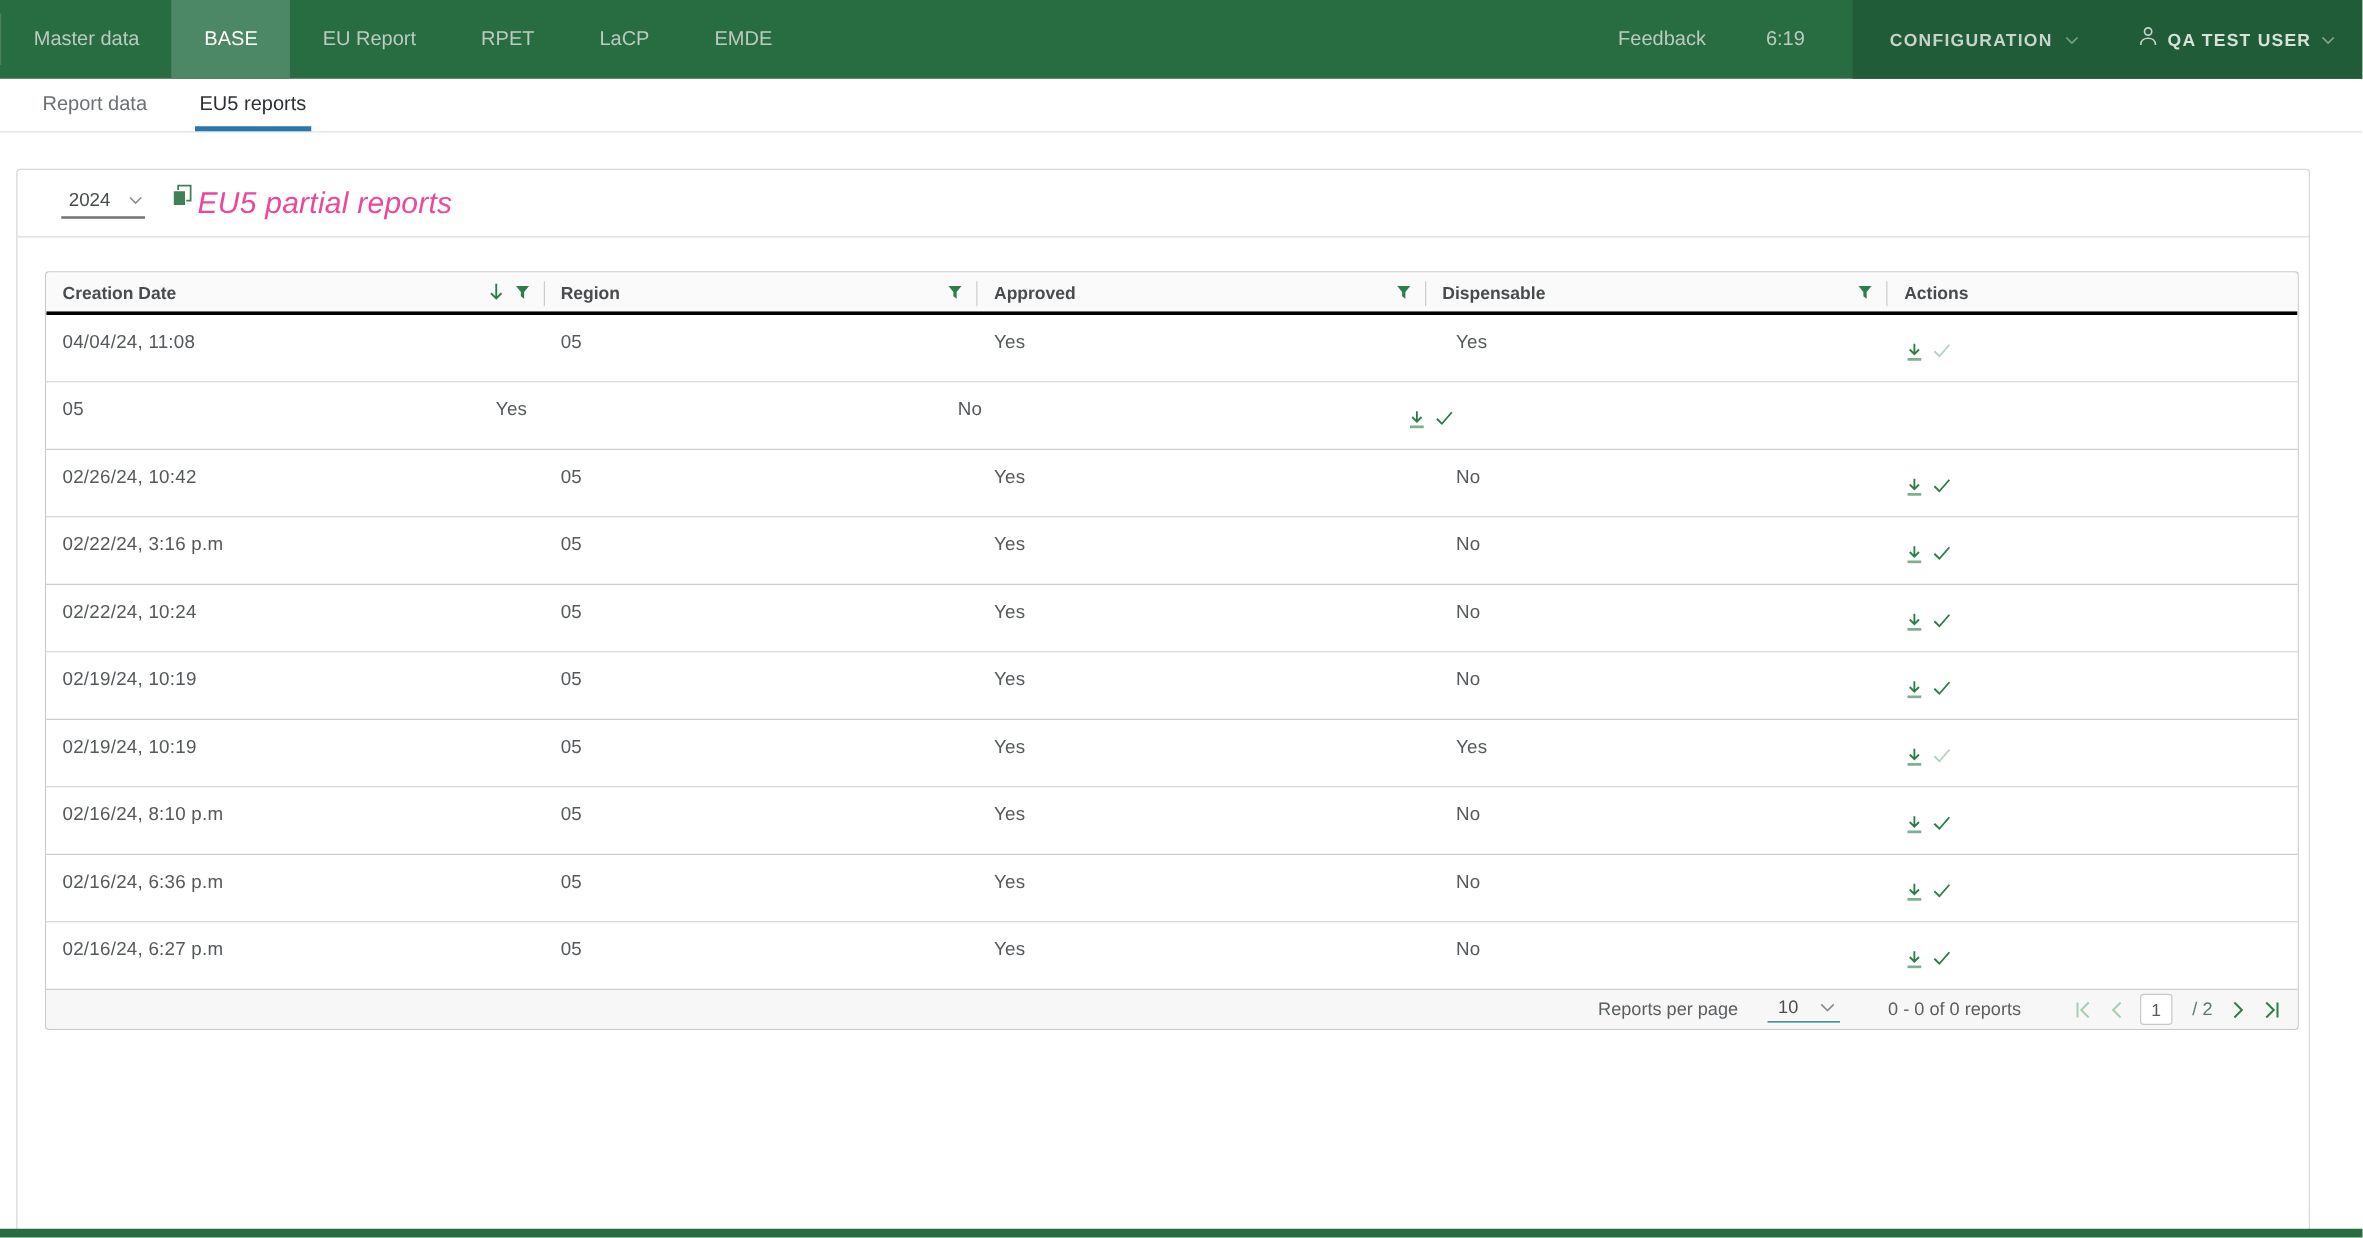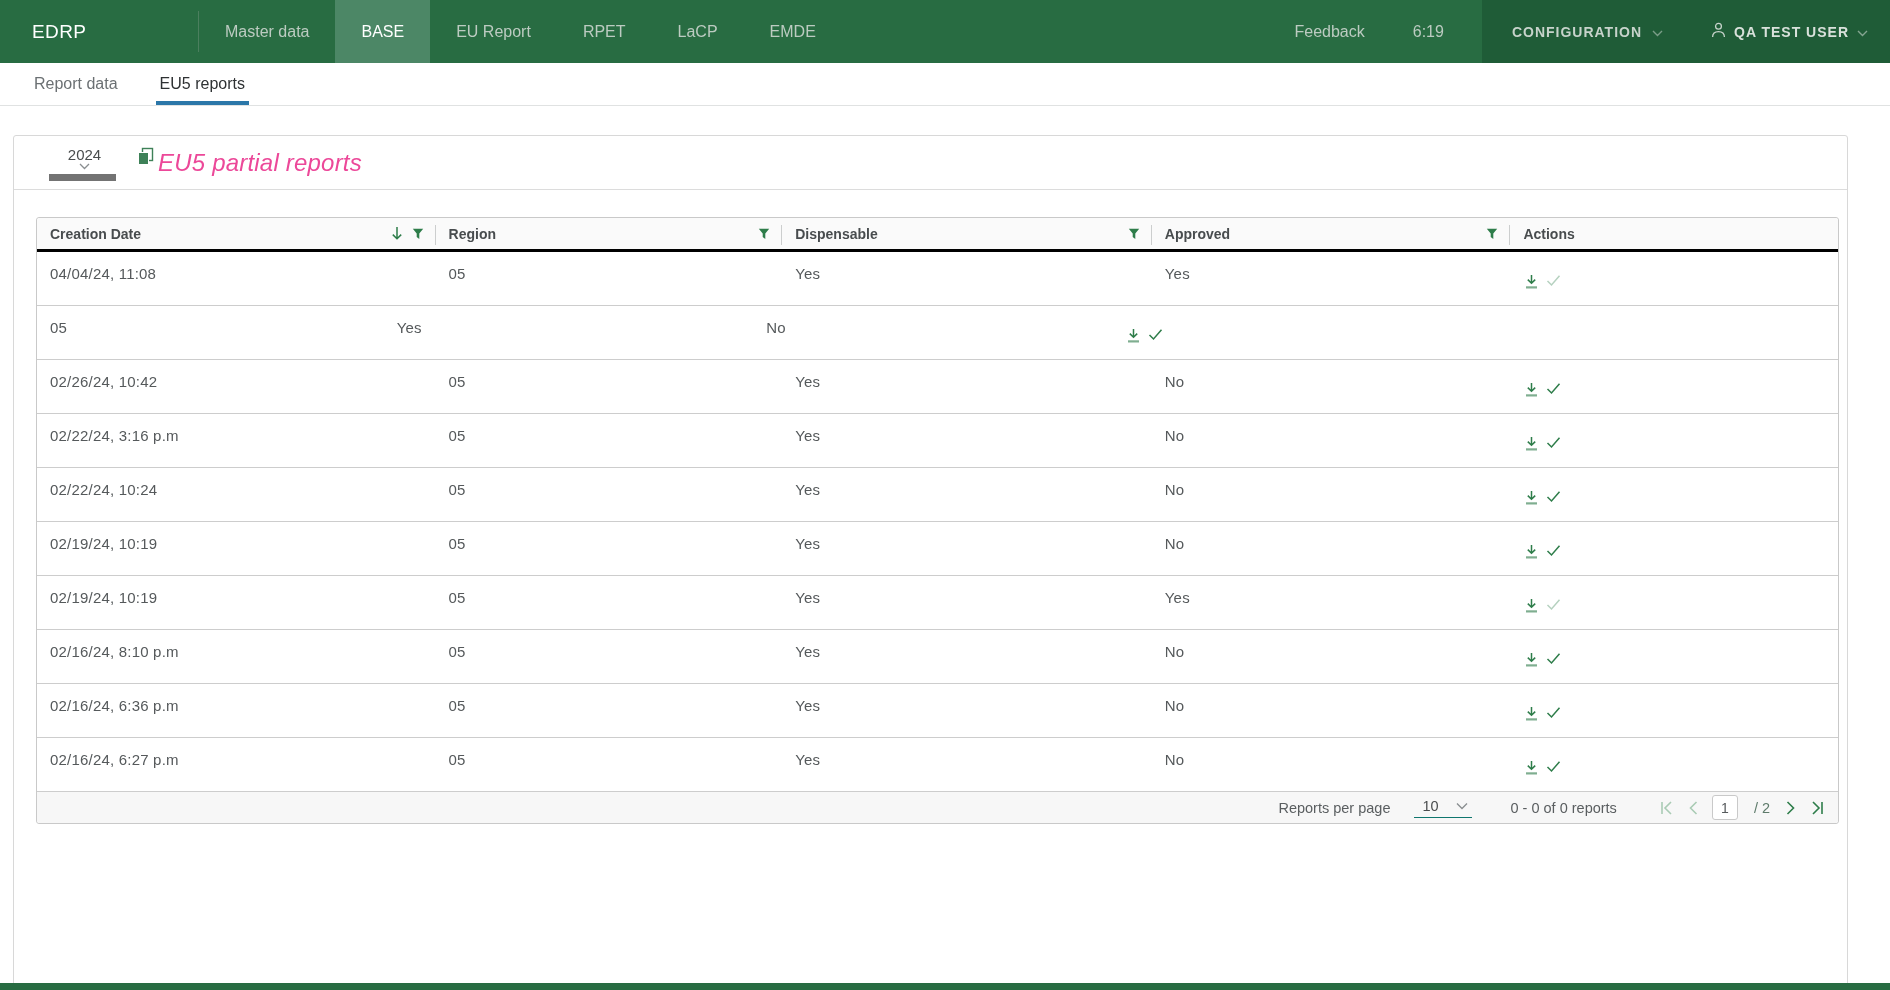--- a/index.html
+++ b/index.html
@@ -34,22 +34,22 @@
   .tab.active { color:#2E3133; }
   .tab.active::after { content:""; position:absolute; left:0; right:0; bottom:0;
     height:4px; background:#2B77A9; }
 
   
   .card { position:absolute; left:13px; top:135px; width:1835px; height:852px;
     background:#fff; border:1px solid #D8D8D8; border-radius:3px; }
   .card-header { height:54px; display:flex; align-items:center;
     border-bottom:1px solid #DCDCDC; padding-left:35px; }
   .year-select { display:flex; align-items:center; justify-content:space-between;
-    width:67px; padding:2px 2px 4px 6px; border-bottom:7px solid #737373;
-    font-size:15px; color:#4A4D4E; cursor:pointer;flex-direction:column; }
+    width:67px; padding:2px 2px 4px 6px; border-bottom:2px solid #737373;
+    font-size:15px; color:#4A4D4E; cursor:pointer; }
   .title-group { display:flex; align-items:center; margin-left:21px; }
   .title-icon { margin-right:4px; margin-top:-8px; }
   .page-title { font-size:24px; font-weight:400; color:#ec4899; letter-spacing:.2px;font-style:italic; }
 
   
   .table { position:absolute; left:22px; top:81px; width:1803px;
     border:1px solid #C9C9C9; border-radius:3px; background:#fff; }
   .thead { display:flex; height:34px; background:#FAFAFA; border-bottom:3px solid #000000;
     border-radius:3px 3px 0 0; }
   .th { display:flex; align-items:center; font-size:14px; font-weight:700;
@@ -82,21 +82,20 @@
     font-size:14px; color:#565A5C; }
   .of-pages { color:#5E7B6B; margin:0 2px; }
 
   
   .bottom-bar { position:absolute; left:0; bottom:0; width:100%; height:7px; background:#286C42; }
 </style>
 </head>
 <body>
 
 <div class="topnav">
-  <div class="brand">EDRP</div>
   <div class="nav-divider"></div>
   <div class="topnav-items">
       <div class="nav-item">Master data</div>
       <div class="nav-item active">BASE</div>
       <div class="nav-item">EU Report</div>
       <div class="nav-item">RPET</div>
       <div class="nav-item">LaCP</div>
       <div class="nav-item">EMDE</div>
     </div>
   <div class="topnav-right">
@@ -171,32 +170,32 @@
       <div class="th c2">
         <span>Region</span>
         <span class="th-icons">
           <span class="icon-btn">
             <svg width="12" height="12" viewBox="0 0 12 12">
                 <path d="M.8.8h10.4L7.3 5.5v5.4L4.7 8.9V5.5L.8.8z" fill="#2E7D4A"></path>
               </svg>
           </span>
         </span>
       </div>
+      <div class="th c4">
+        <span>Approved</span>
+        <span class="th-icons">
+          <span class="icon-btn">
+            <svg width="12" height="12" viewBox="0 0 12 12">
+                <path d="M.8.8h10.4L7.3 5.5v5.4L4.7 8.9V5.5L.8.8z" fill="#2E7D4A"></path>
+              </svg>
+          </span>
+        </span>
+      </div>
       <div class="th c3">
         <span>Dispensable</span>
-        <span class="th-icons">
-          <span class="icon-btn">
-            <svg width="12" height="12" viewBox="0 0 12 12">
-                <path d="M.8.8h10.4L7.3 5.5v5.4L4.7 8.9V5.5L.8.8z" fill="#2E7D4A"></path>
-              </svg>
-          </span>
-        </span>
-      </div>
-      <div class="th c4">
-        <span>Approved</span>
         <span class="th-icons">
           <span class="icon-btn">
             <svg width="12" height="12" viewBox="0 0 12 12">
                 <path d="M.8.8h10.4L7.3 5.5v5.4L4.7 8.9V5.5L.8.8z" fill="#2E7D4A"></path>
               </svg>
           </span>
         </span>
       </div>
       <div class="th c5">
         <span>Actions</span>

